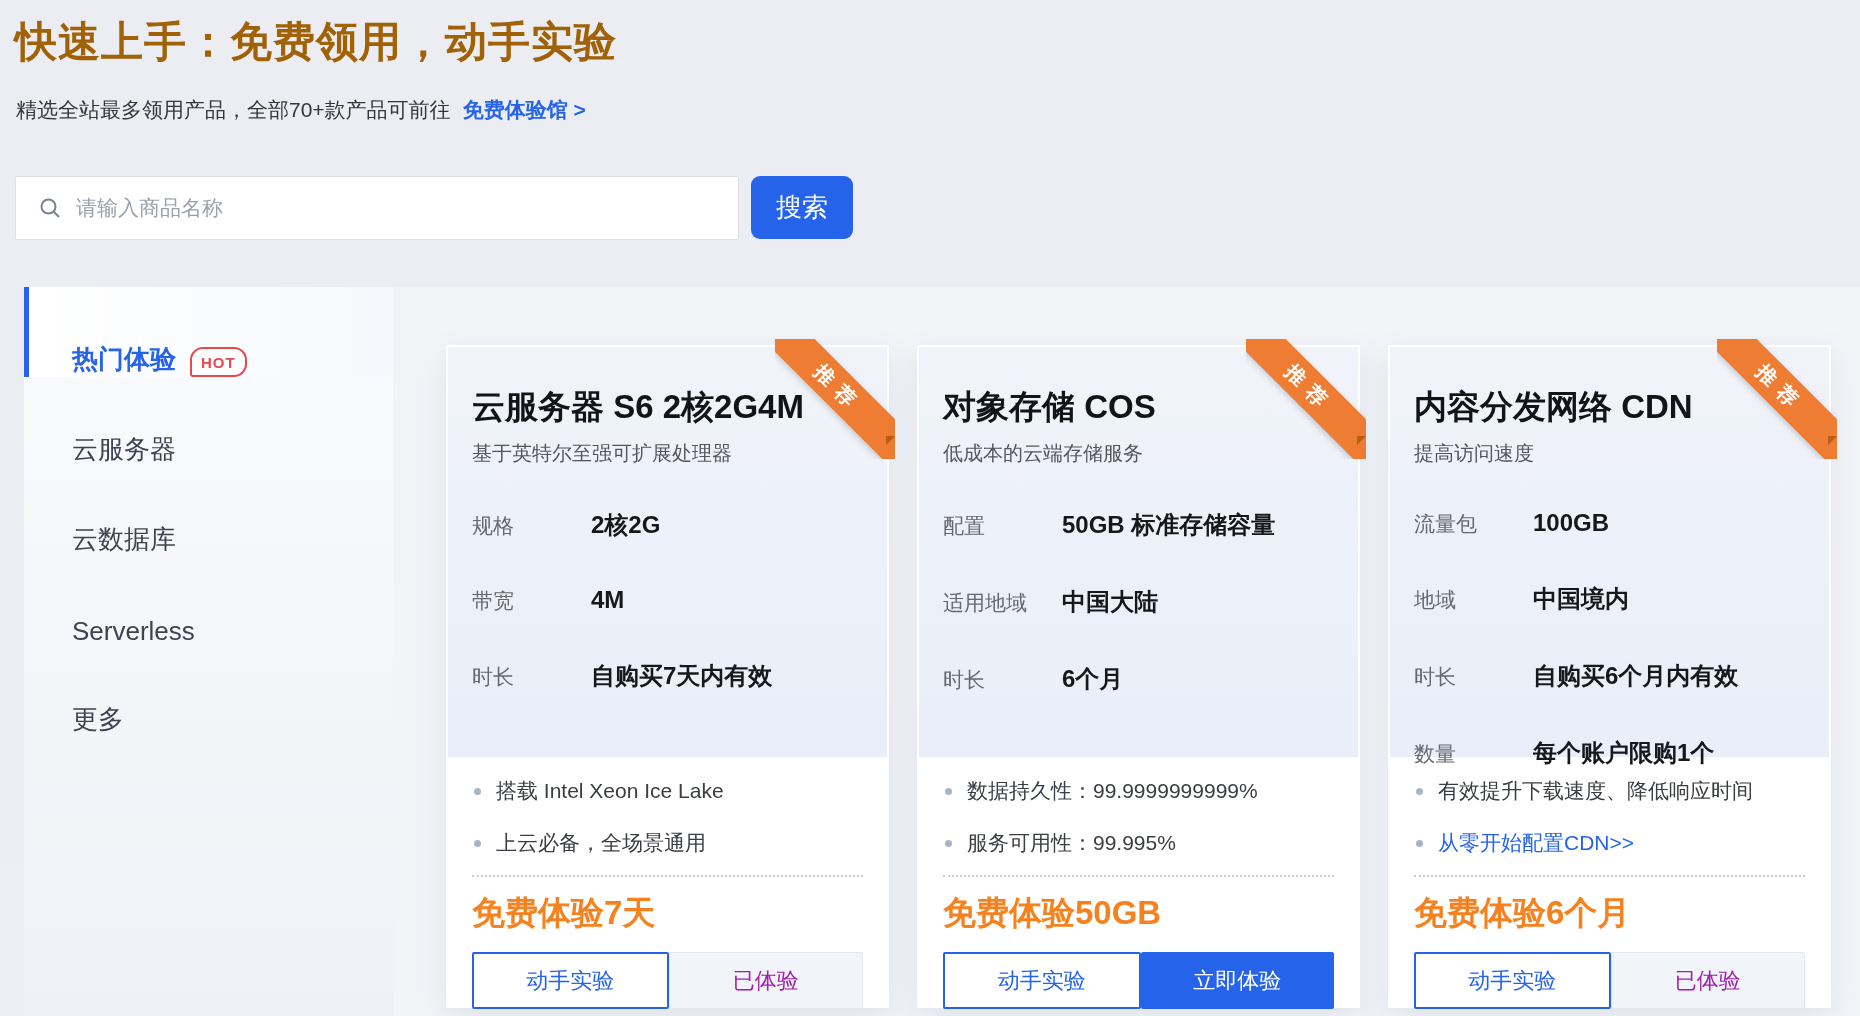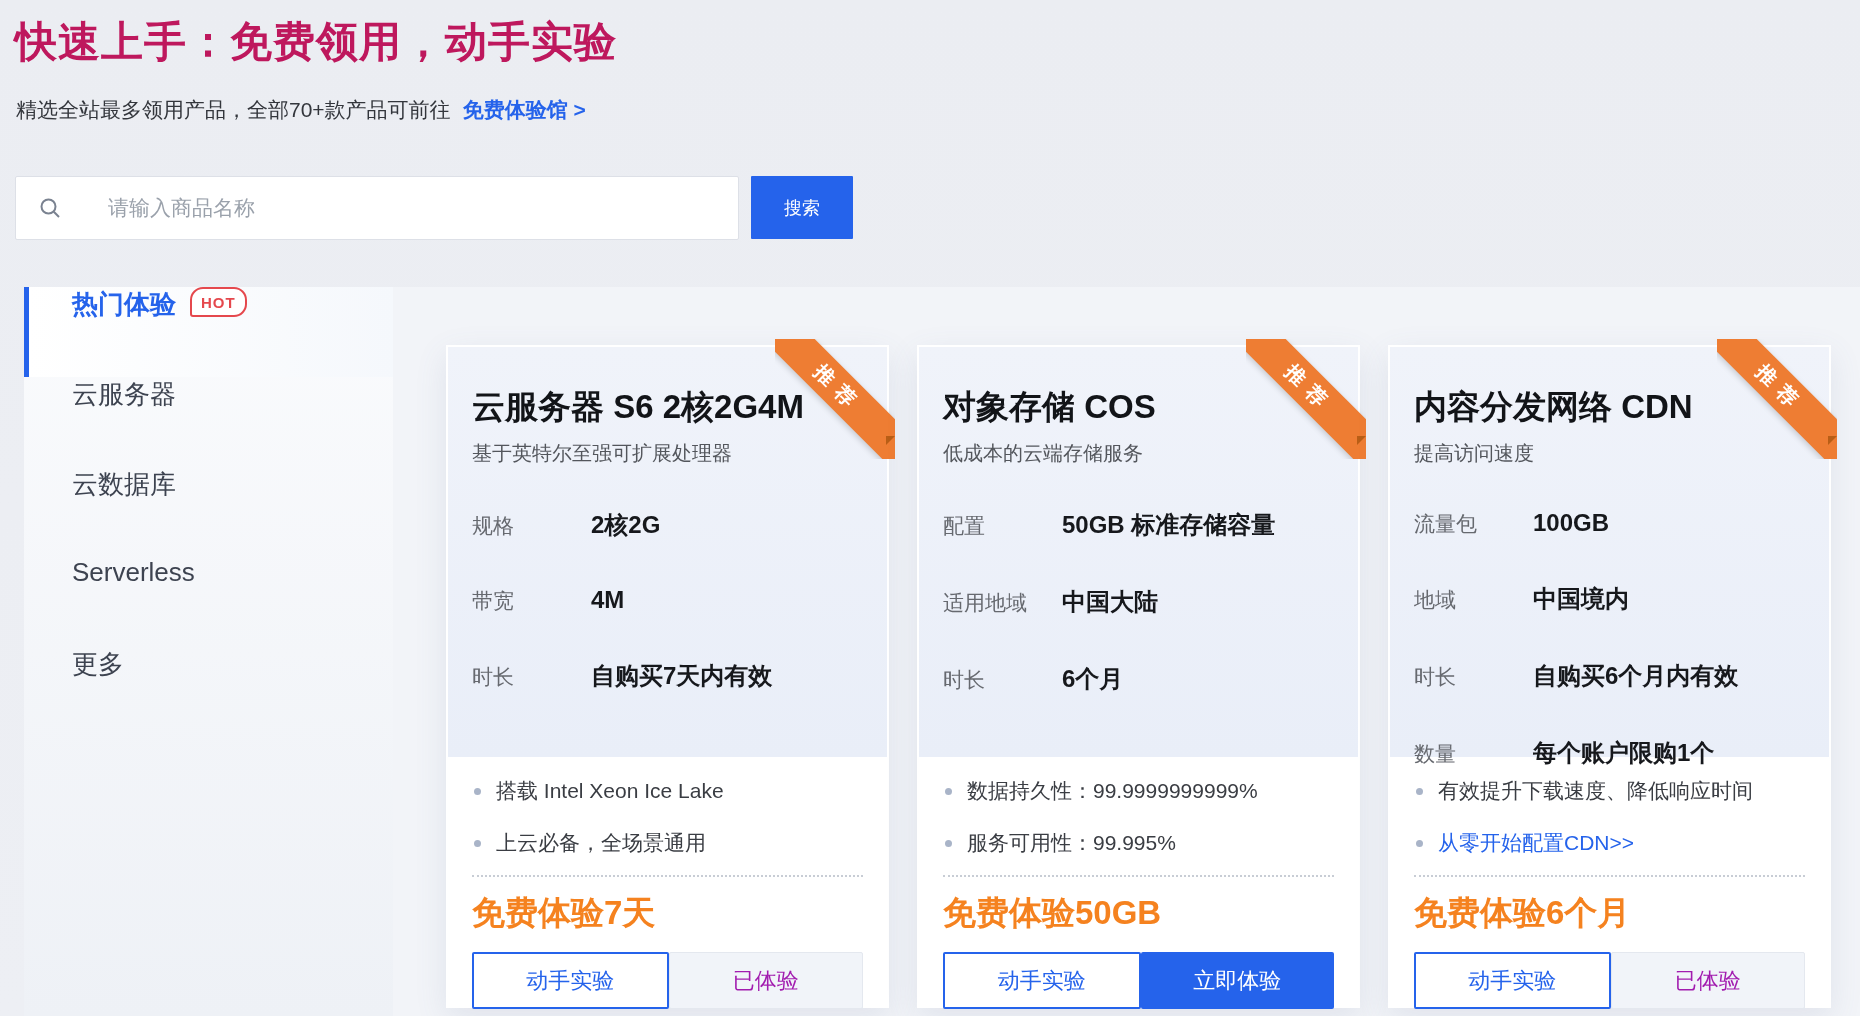--- a/index.html
+++ b/index.html
@@ -6,59 +6,59 @@
   html,body { width:1860px; height:1016px; }
   body {
     font-family:"Liberation Sans", sans-serif;
     background:linear-gradient(180deg,#ebedf2 0%,#edeff4 100%);
     position:relative; overflow:hidden;
     color:#16181d;
   }
   
   .page-title {
     position:absolute; left:15px; top:14px;
-    font-size:42px; font-weight:700; color:#be185d; letter-spacing:1px;
+    font-size:42px; font-weight:700; color:#a16207; letter-spacing:1px;
   }
   .page-subtitle {
     position:absolute; left:16px; top:96px;
     font-size:21px; color:#33363c;
   }
   .page-subtitle a {
     color:#2563eb; text-decoration:none; font-weight:700; margin-left:12px;
   }
   
   .search-wrap {
     position:absolute; left:15px; top:176px; width:724px; height:64px;
     background:#fff; border:1px solid #dde0e7; border-radius:2px;
-    display:flex; align-items:center;gap:32px;
+    display:flex; align-items:center;
   }
   .search-icon { margin-left:22px; display:flex; }
   .search-input {
     flex:1; border:none; outline:none; font-size:21px; color:#33363c;
     padding:0 16px 0 14px; background:transparent;
     font-family:"Liberation Sans", sans-serif;
   }
   .search-input::placeholder { color:#9aa1ab; }
   .search-btn {
     position:absolute; left:751px; top:176px; width:102px; height:63px;
-    background:#2563eb; color:#fff; font-size:18px; border:none; border-radius:1px;
+    background:#2563eb; color:#fff; font-size:26px; border:none; border-radius:9px;
     cursor:pointer; font-family:"Liberation Sans", sans-serif;
   }
   
   .main-panel {
     position:absolute; left:393px; top:287px; right:0; bottom:0;
     background:#f2f4f8;
   }
   
   .sidebar {
     position:absolute; left:24px; top:287px; width:369px; height:729px;
     background:linear-gradient(180deg,#fafbfd 0%,#eef1f6 100%);
   }
   .side-item {
-    height:90px; display:flex; align-items:flex-start; padding-left:48px;
+    height:90px; display:flex; align-items:flex-end; padding-left:48px;
     font-size:26px; color:#3d4350; font-weight:500; cursor:pointer;
   }
   .side-item.active {
     color:#2563eb; font-weight:700;
     background:linear-gradient(90deg,#ffffff 0%,#f5f8fc 100%);
     border-left:5px solid #2563eb; padding-left:43px;
   }
   .hot-badge {
     margin-left:14px; border:2px solid #e5484d; color:#e5484d;
     font-size:15px; font-weight:700; line-height:1; padding:6px 9px 5px;

